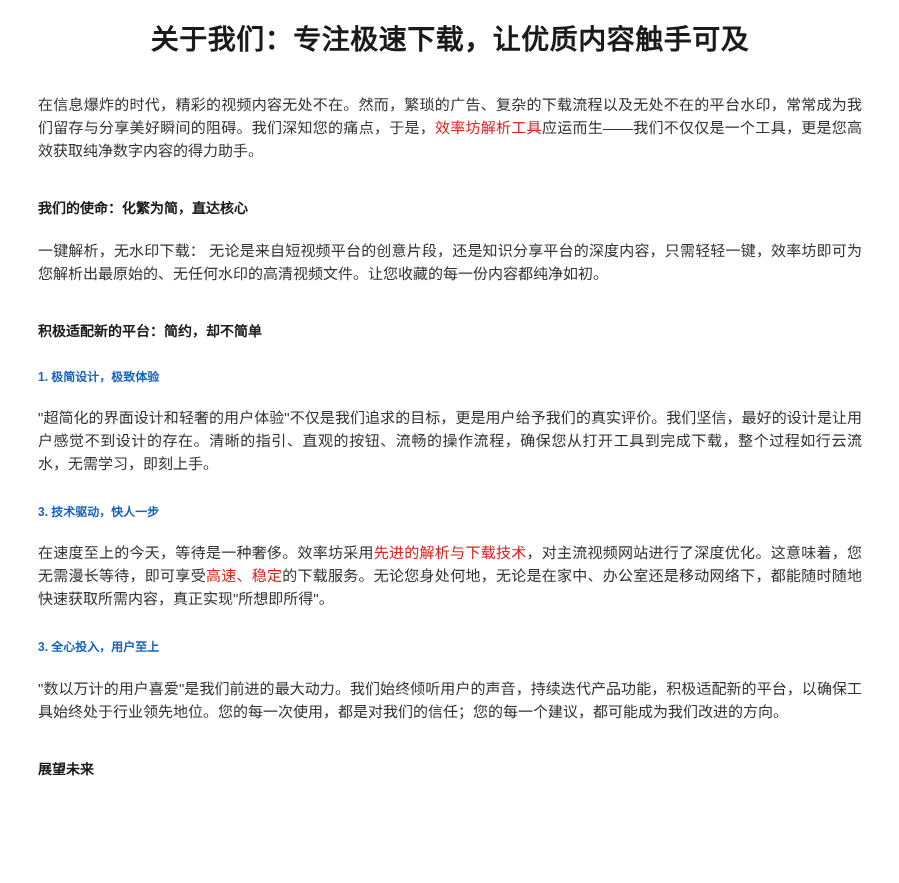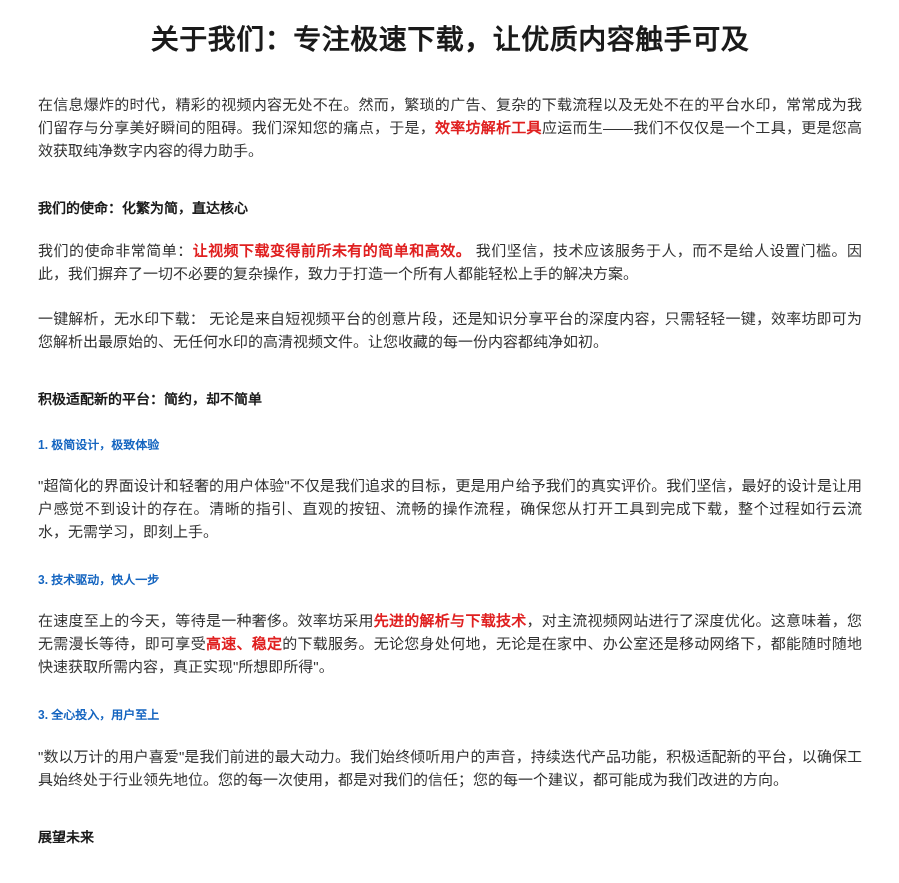--- a/index.html
+++ b/index.html
@@ -43,35 +43,34 @@
   }
   p.body-text{
     font-size:15px;
     line-height:23px;
     color:var(--body);
     margin:22px 0;
     text-align:justify;
   }
   p.body-text span.red-bold{
     color:var(--red);
-    font-weight:700;
+    font-weight:400;
   }
 </style>
 </head>
 <body>
 
 <main class="page">
 
   <h1 class="title">关于我们：专注极速下载，让优质内容触手可及</h1>
 
   <p class="body-text"><span>在信息爆炸的时代，精彩的视频内容无处不在。然而，繁琐的广告、复杂的下载流程以及无处不在的平台水印，常常成为我们留存与分享美好瞬间的阻碍。我们深知您的痛点，于是，</span><span class="red-bold">效率坊解析工具</span><span>应运而生——我们不仅仅是一个工具，更是您高效获取纯净数字内容的得力助手。</span></p>
 
   <h2 class="section">我们的使命：化繁为简，直达核心</h2>
 
-  <p class="body-text"><span>我们的使命非常简单：</span><span class="red-bold">让视频下载变得前所未有的简单和高效。</span><span> 我们坚信，技术应该服务于人，而不是给人设置门槛。因此，我们摒弃了一切不必要的复杂操作，致力于打造一个所有人都能轻松上手的解决方案。</span></p>
 
   <p class="body-text"><span>一键解析，无水印下载： 无论是来自短视频平台的创意片段，还是知识分享平台的深度内容，只需轻轻一键，效率坊即可为您解析出最原始的、无任何水印的高清视频文件。让您收藏的每一份内容都纯净如初。</span></p>
 
   <h2 class="section">积极适配新的平台：简约，却不简单</h2>
 
   <h3 class="sub">1. 极简设计，极致体验</h3>
   <p class="body-text"><span>"超简化的界面设计和轻奢的用户体验"不仅是我们追求的目标，更是用户给予我们的真实评价。我们坚信，最好的设计是让用户感觉不到设计的存在。清晰的指引、直观的按钮、流畅的操作流程，确保您从打开工具到完成下载，整个过程如行云流水，无需学习，即刻上手。</span></p>
 
   <h3 class="sub">3. 技术驱动，快人一步</h3>
   <p class="body-text"><span>在速度至上的今天，等待是一种奢侈。效率坊采用</span><span class="red-bold">先进的解析与下载技术</span><span>，对主流视频网站进行了深度优化。这意味着，您无需漫长等待，即可享受</span><span class="red-bold">高速、稳定</span><span>的下载服务。无论您身处何地，无论是在家中、办公室还是移动网络下，都能随时随地快速获取所需内容，真正实现"所想即所得"。</span></p>

